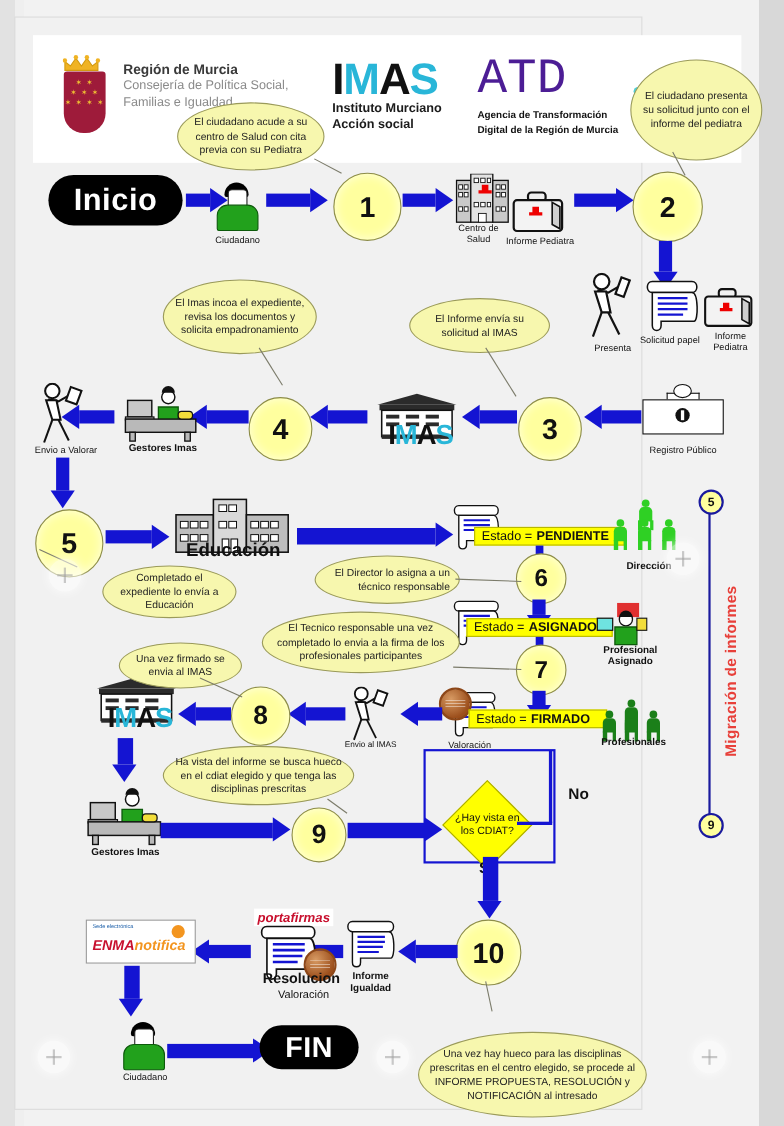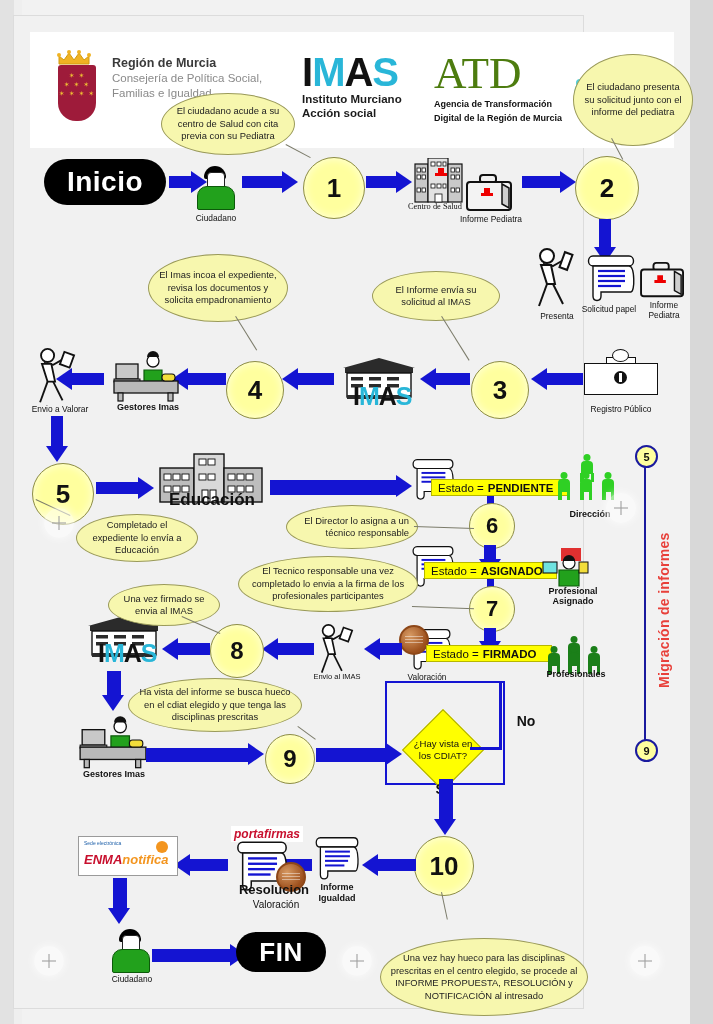--- a/index.html
+++ b/index.html
@@ -22,21 +22,21 @@
   .rm-text .l1{font-size:12.5px;font-weight:bold;color:#3a3a3a;}
   .rm-text .l2,.rm-text .l3{font-size:11.5px;color:#8a8a8a;}
   .imas-logo{position:absolute;left:272px;top:20px;}
   .imas-logo .word{font-size:40px;font-weight:bold;letter-spacing:-1px;line-height:40px;}
   .imas-logo .word .i{color:#111;}
   .imas-logo .word .m{color:#29b6d8;}
   .imas-logo .word .a{color:#111;}
   .imas-logo .word .s{color:#29b6d8;}
   .imas-logo .sub{font-size:11.5px;font-weight:bold;color:#1b1b1b;line-height:13px;margin-top:1px;}
   .atd-logo{position:absolute;left:404px;top:18px;}
-  .atd-logo .word{font-size:45px;letter-spacing:0px;color:#4d7c0f;line-height:46px;font-family:Liberation Serif, serif;}
+  .atd-logo .word{font-size:45px;letter-spacing:0px;color:#4c1d95;line-height:46px;font-family:Liberation Mono, monospace;}
   .atd-logo .sub{font-size:9px;font-weight:bold;color:#111;line-height:11px;margin-top:3px;}
   .steth{position:absolute;left:540px;top:46px;}
 
   
   .pill{position:absolute;background:#000;border-radius:28px;display:flex;align-items:center;justify-content:center;}
   .pill span{color:#fff;font-size:28px;font-weight:bold;letter-spacing:0.5px;}
   .node{position:absolute;border-radius:50%;background:#ffff9e;border:1px solid #8c8c4a;
         display:flex;align-items:center;justify-content:center;
         box-shadow:inset 0 0 10px rgba(255,255,255,.7);}
   .node span{font-size:26px;font-weight:bold;color:#111;}
@@ -221,21 +221,21 @@
       <rect x="37" y="10" width="3.5" height="4"></rect>
           <rect x="42" y="10" width="3.5" height="4"></rect>
       <rect x="37" y="17" width="3.5" height="4"></rect>
           <rect x="42" y="17" width="3.5" height="4"></rect>
       <rect x="37" y="30" width="3.5" height="4"></rect>
           <rect x="42" y="30" width="3.5" height="4"></rect>
     </g>
     <path d="M21 14 h6 v-5 h-6 z M18 17 h12 v-3 h-12 z" fill="#e00" transform="translate(3,1)"></path>
     <rect x="21" y="36" width="7" height="8" fill="#fff" stroke="#111" stroke-width="0.8"></rect>
   </svg>
-  <div class="lbl" style="left:392px;top:186px;width:58px;font-family:Liberation Serif, serif;">Centro de Salud</div>
+  <div class="lbl" style="left:392px;top:186px;width:58px;">Centro de Salud</div>
 
   <svg class="case-ic" style="left:450px;top:156px;" width="52" height="44" viewBox="0 0 52 44">
     <rect x="16" y="3" width="16" height="8" rx="3" fill="none" stroke="#111" stroke-width="2"></rect>
     <rect x="3" y="10" width="44" height="28" rx="3" fill="#f3f3f3" stroke="#111" stroke-width="2"></rect>
     <path d="M38 12 l7 4 v20 l-7 -4z" fill="#cfcfcf" stroke="#111" stroke-width="1.5"></path>
     <path d="M20 18 h6 v-5 h-6z M17 21 h12 v-3 h-12z" fill="#e00" transform="translate(0,3)"></path>
   </svg>
   <div class="lbl" style="left:446px;top:198px;width:62px;">Informe Pediatra</div>
 
   <div class="ar" style="left:508px;top:155px;">
@@ -425,21 +425,21 @@
     <rect x="44" y="40" width="6" height="12" fill="#fff" stroke="#111" stroke-width="1"></rect>
     <rect x="52" y="40" width="6" height="12" fill="#fff" stroke="#111" stroke-width="1"></rect>
   </svg>
   <div class="lbl b2" style="left:145px;top:479px;width:106px;font-size:17px;">Educación</div>
 
   <div class="ar" style="left:256px;top:461px;">
     <div class="shaft" style="left:0;top:3px;width:126px;height:15px;"></div>
     <div class="head hR" style="left:126px;top:-2px;"></div>
   </div>
 
-  <div class="callout" style="left:62px;top:498px;width:122px;height:48px;">
+  <div class="callout" style="left:79px;top:498px;width:122px;height:48px;">
     <span>Completado el expediente lo envía a Educación</span>
   </div>
   <div class="leader" style="left:56px;top:500px;width:38px;transform:rotate(-155deg);"></div>
 
   <svg class="scroll-ic" style="left:396px;top:440px;" width="46" height="48" viewBox="0 0 52 54">
     <path d="M8 4 C2 4 2 14 8 14 L44 14 C50 14 50 4 44 4 Z" fill="#fff" stroke="#111" stroke-width="1.4"></path>
     <path d="M8 14 L8 44 C8 50 16 50 16 44 L16 40 L46 40 C50 40 50 14 44 14 Z" fill="#fff" stroke="#111" stroke-width="1.4"></path>
     <g stroke="#1414d2" stroke-width="2.2">
       <line x1="13" y1="19" x2="40" y2="19"></line>
           <line x1="13" y1="24" x2="40" y2="24"></line>
@@ -651,21 +651,21 @@
 
   <div class="ar" style="left:132px;top:728px;">
     <div class="shaft" style="left:0;top:4px;width:102px;height:14px;"></div>
     <div class="head hR" style="left:102px;top:-1px;"></div>
   </div>
 
   <div class="node" style="left:251px;top:718px;width:48px;height:48px;">
     <span style="font-size:24px;">9</span>
   </div>
 
-  <div class="callout" style="left:114px;top:662px;width:174px;height:54px;justify-content:flex-end;">
+  <div class="callout" style="left:134px;top:662px;width:174px;height:54px;justify-content:flex-end;">
     <span>Ha vista del informe se busca hueco en el cdiat elegido y que tenga las disciplinas prescritas</span>
   </div>
   <div class="leader" style="left:284px;top:710px;width:22px;transform:rotate(36deg);"></div>
 
   <div class="ar" style="left:302px;top:728px;">
     <div class="shaft" style="left:0;top:4px;width:70px;height:14px;"></div>
     <div class="head hR" style="left:70px;top:-1px;"></div>
   </div>
 
   <div class="boxline" style="left:371px;top:665px;width:116px;height:100px;"></div>

